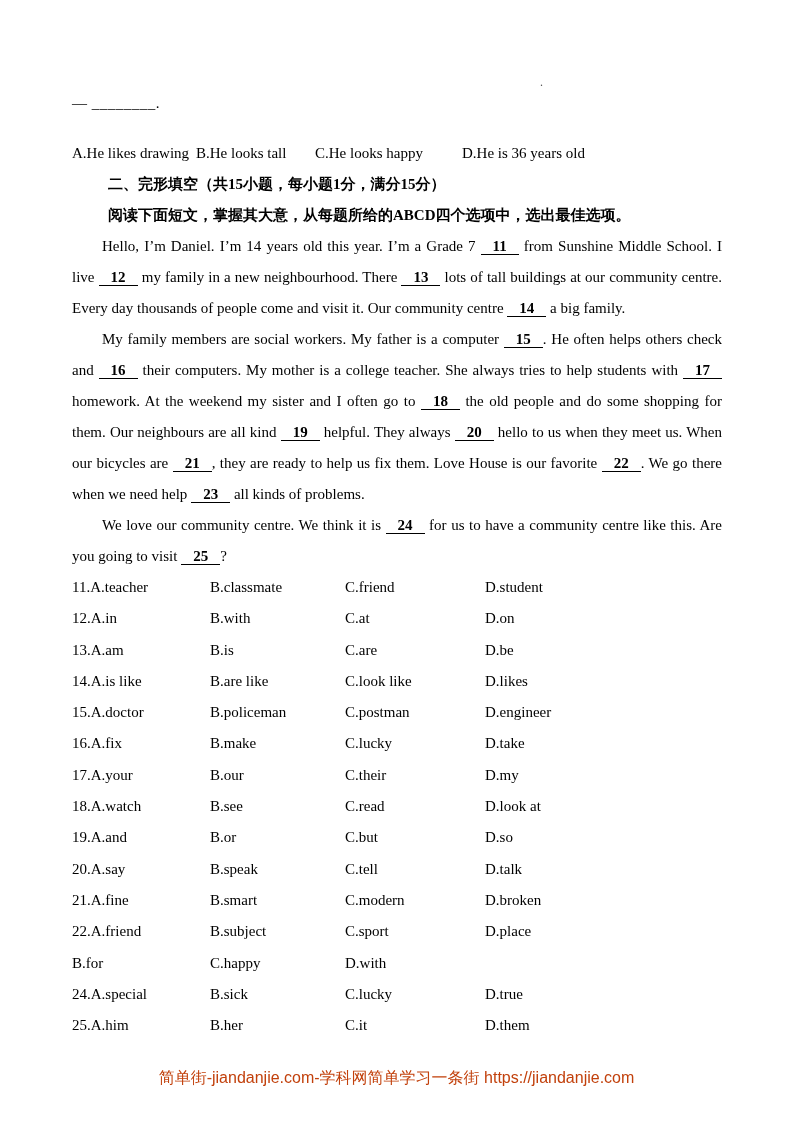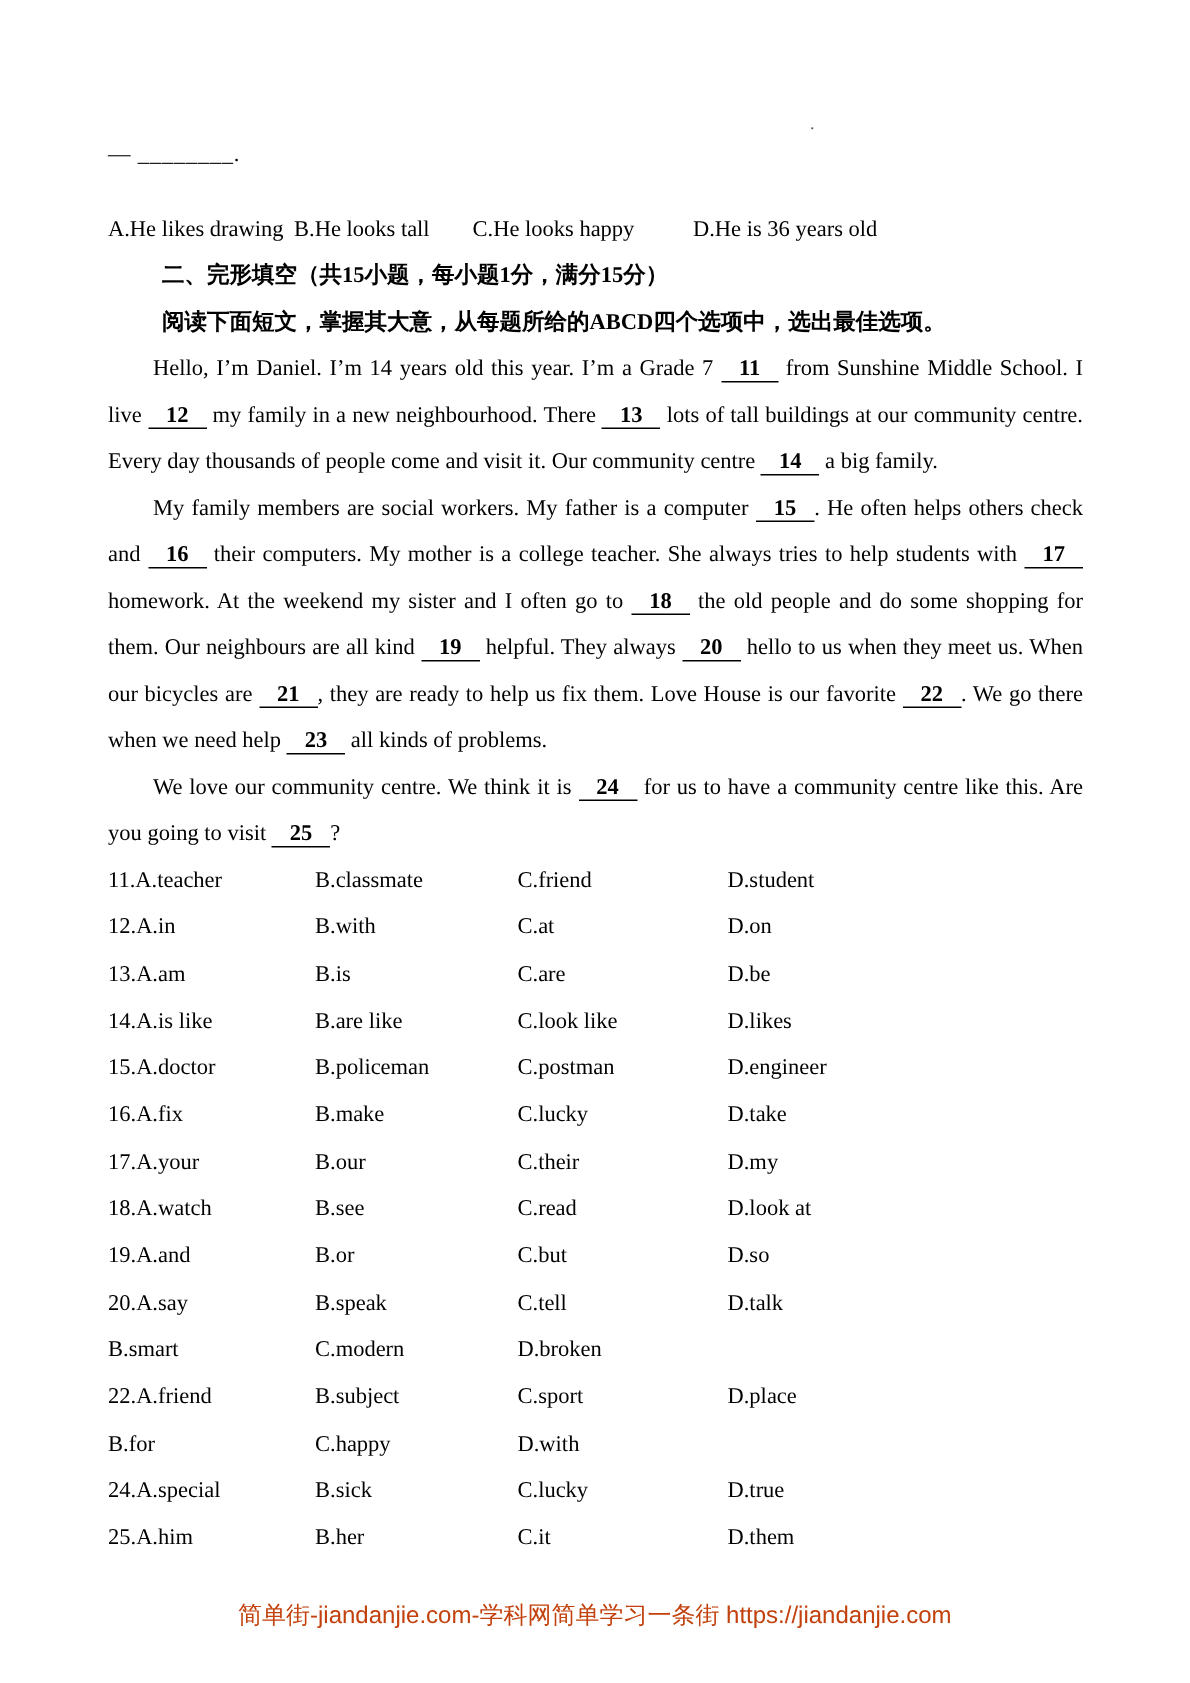--- a/index.html
+++ b/index.html
@@ -137,20 +137,21 @@
         <div class="opt-cell">C.but</div>
         <div class="opt-cell">D.so</div>
       </div>
       <div class="opt-row">
         <div class="opt-cell">20.A.say</div>
         <div class="opt-cell">B.speak</div>
         <div class="opt-cell">C.tell</div>
         <div class="opt-cell">D.talk</div>
       </div>
       <div class="opt-row">
+        <div class="opt-cell">21.A.fine</div>
         <div class="opt-cell">B.smart</div>
         <div class="opt-cell">C.modern</div>
         <div class="opt-cell">D.broken</div>
       </div>
       <div class="opt-row">
         <div class="opt-cell">22.A.friend</div>
         <div class="opt-cell">B.subject</div>
         <div class="opt-cell">C.sport</div>
         <div class="opt-cell">D.place</div>
       </div>

